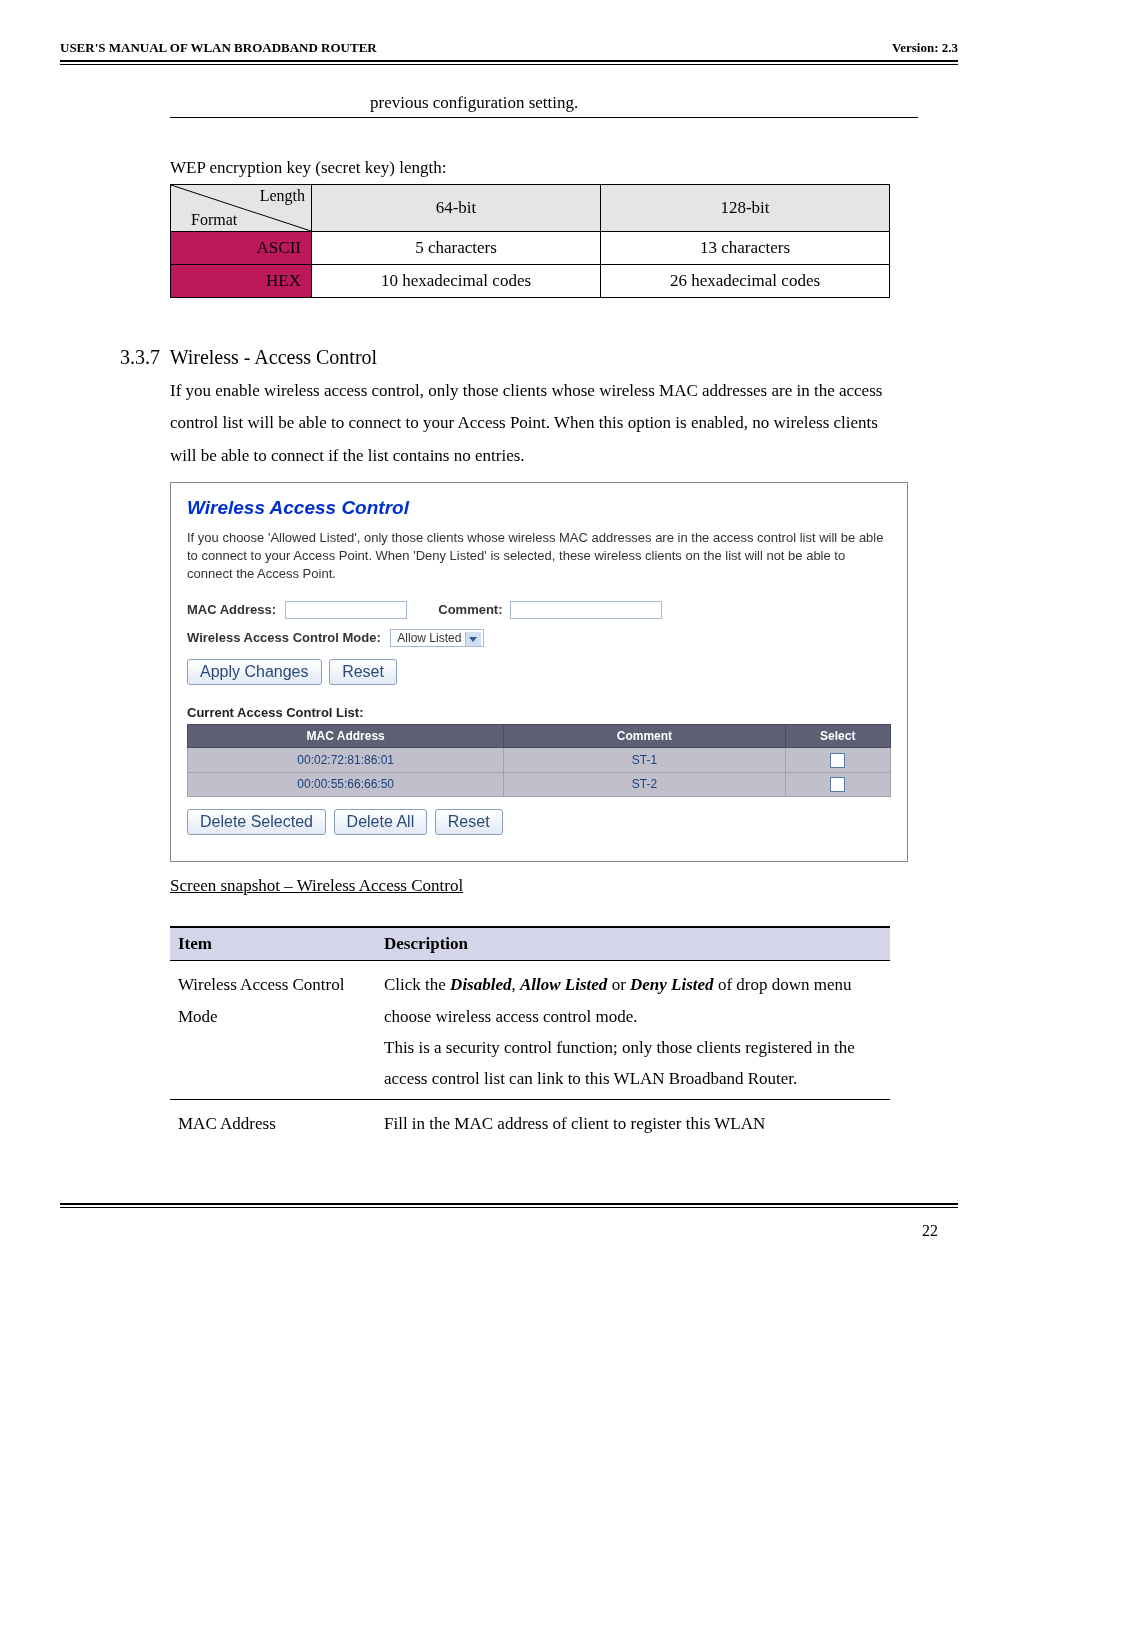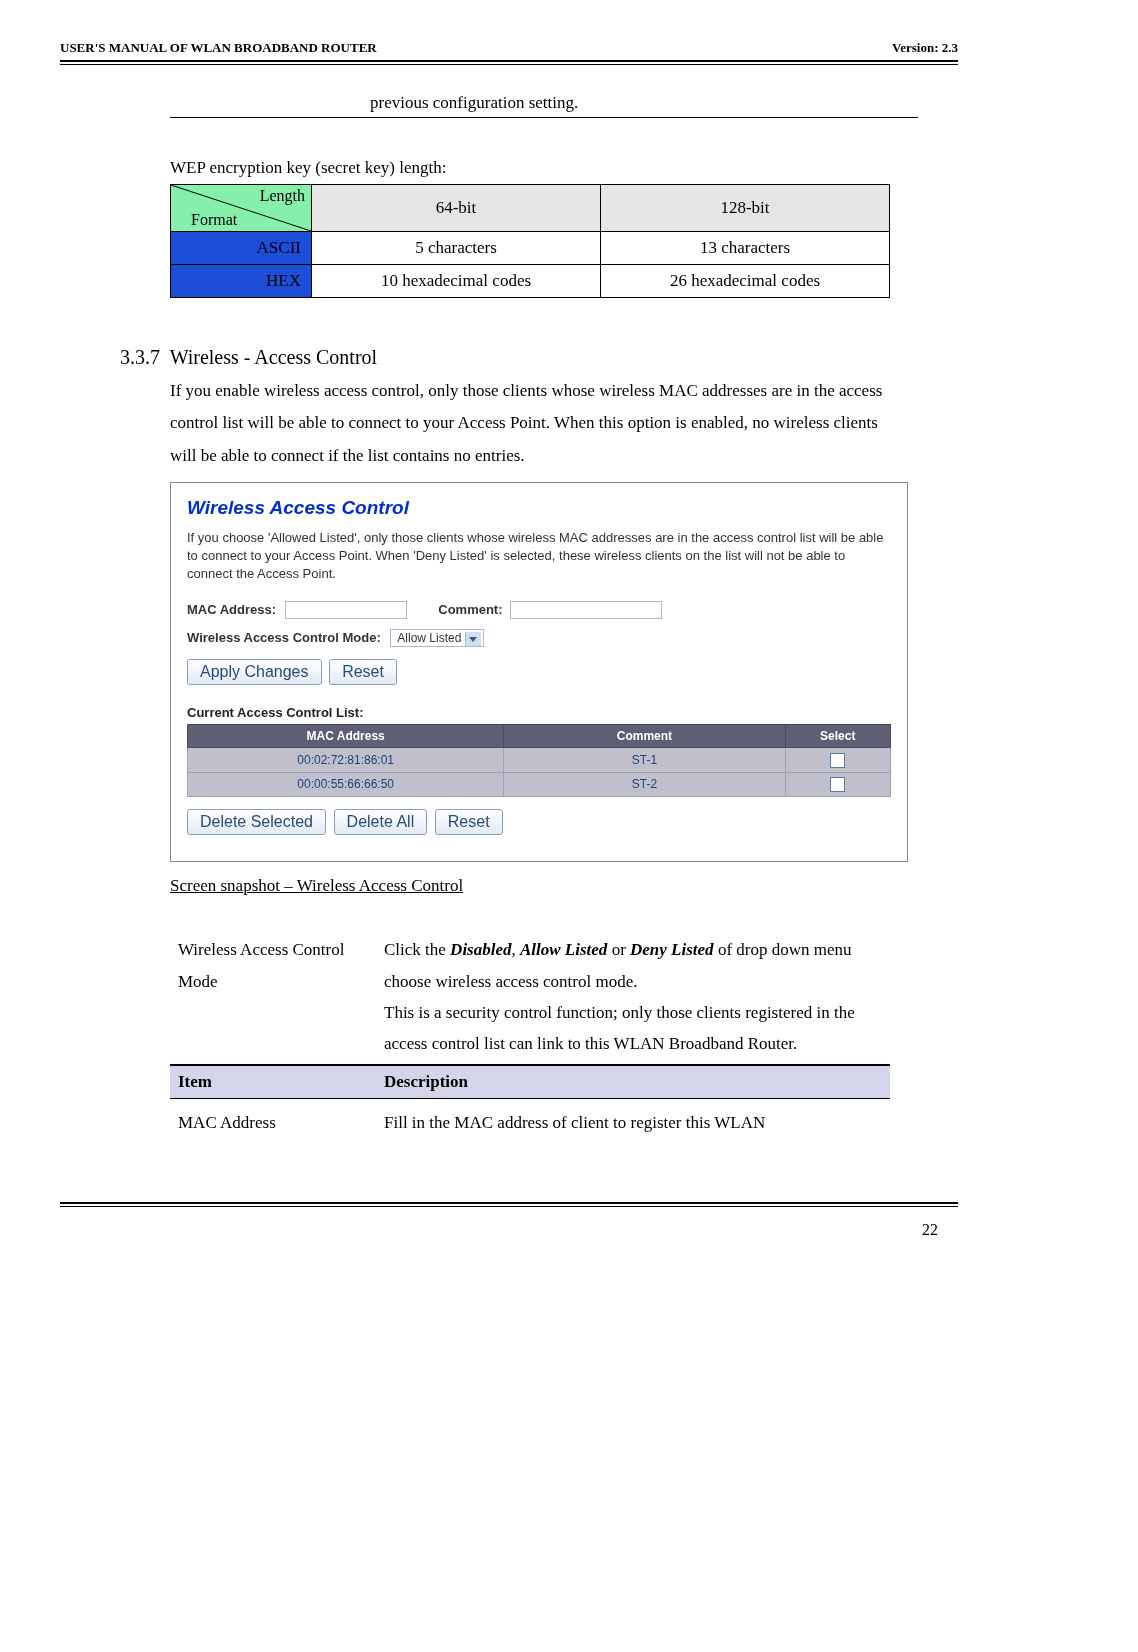--- a/index.html
+++ b/index.html
@@ -43,21 +43,21 @@
     width: 720px;
     font-size: 17px;
   }
   table.wep td, table.wep th {
     border: 1px solid #000;
     padding: 6px 10px;
     text-align: center;
     font-weight: normal;
   }
   table.wep th.diag {
-    background: #86efac;
+    background: #e5e5e5;
     position: relative;
     width: 140px;
     height: 46px;
     padding: 0;
   }
   .diag svg {
     position: absolute;
     top: 0; left: 0;
     width: 100%; height: 100%;
   }
@@ -71,21 +71,21 @@
     position: absolute;
     left: 20px;
     bottom: 2px;
     font-size: 16px;
   }
   table.wep th.col {
     background: #e5e5e5;
     font-weight: normal;
   }
   table.wep th.row {
-    background: #1d4ed8;
+    background: #be185d;
     text-align: right;
     font-weight: normal;
   }
   h3.section {
     font-size: 20px;
     font-weight: normal;
     margin: 48px 0 6px 60px;
   }
   .body-text {
     margin: 0 50px 0 110px;
@@ -332,31 +332,31 @@
     <span class="btn">Delete All</span>
     <span class="btn">Reset</span>
   </div>
 </div>
 
 <div class="caption">Screen snapshot – Wireless Access Control</div>
 
 <table class="desc">
   <tbody>
       <tr>
+    <th class="c1">Item</th>
+    <th>Description</th>
+  </tr>
+  <tr>
     <td>Wireless Access Control Mode</td>
     <td class="first">
       <span>Click the </span><span class="bi">Disabled</span><span>, </span><span class="bi">Allow Listed</span><span> or </span><span class="bi">Deny Listed</span><span> of drop down menu choose wireless access control mode.</span><br>
       <span>This is a security control function; only those clients registered in the access control list can link to this WLAN Broadband Router.</span>
     </td>
   </tr>
   <tr>
-    <th class="c1">Item</th>
-    <th>Description</th>
-  </tr>
-  <tr>
     <td style="border-bottom:none">MAC Address</td>
     <td style="border-bottom:none">Fill in the MAC address of client to register this WLAN</td>
   </tr>
 </tbody>
   </table>
 
 <div class="footer-rule"></div>
 <div class="pagenum">22</div>
 
 </body></html>

